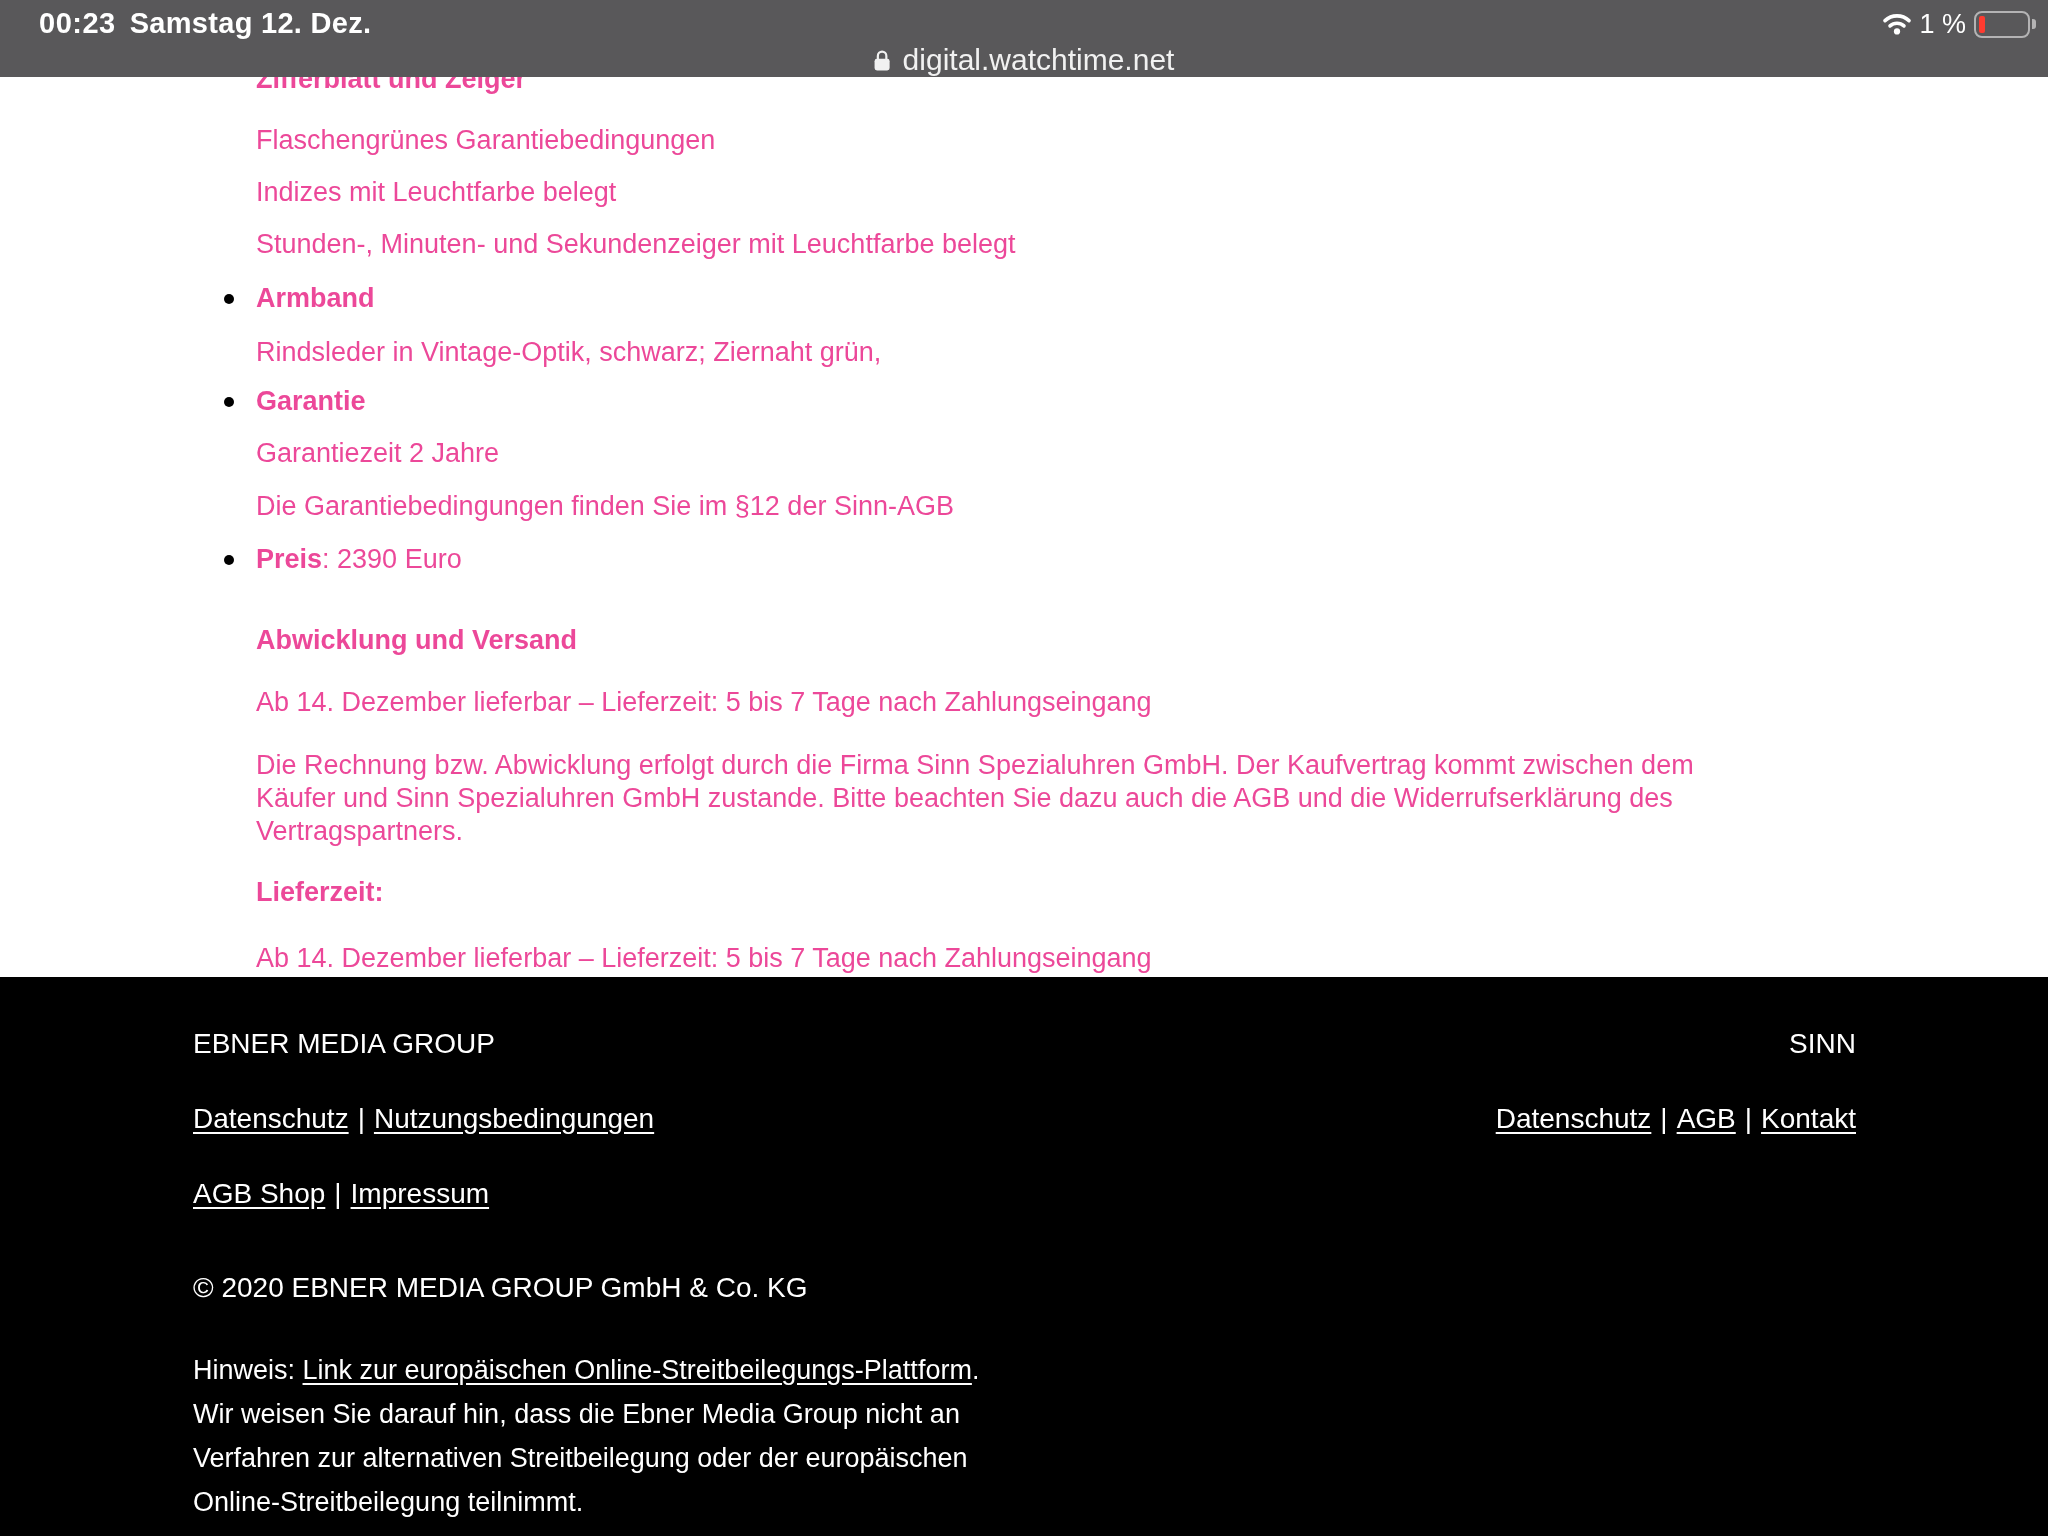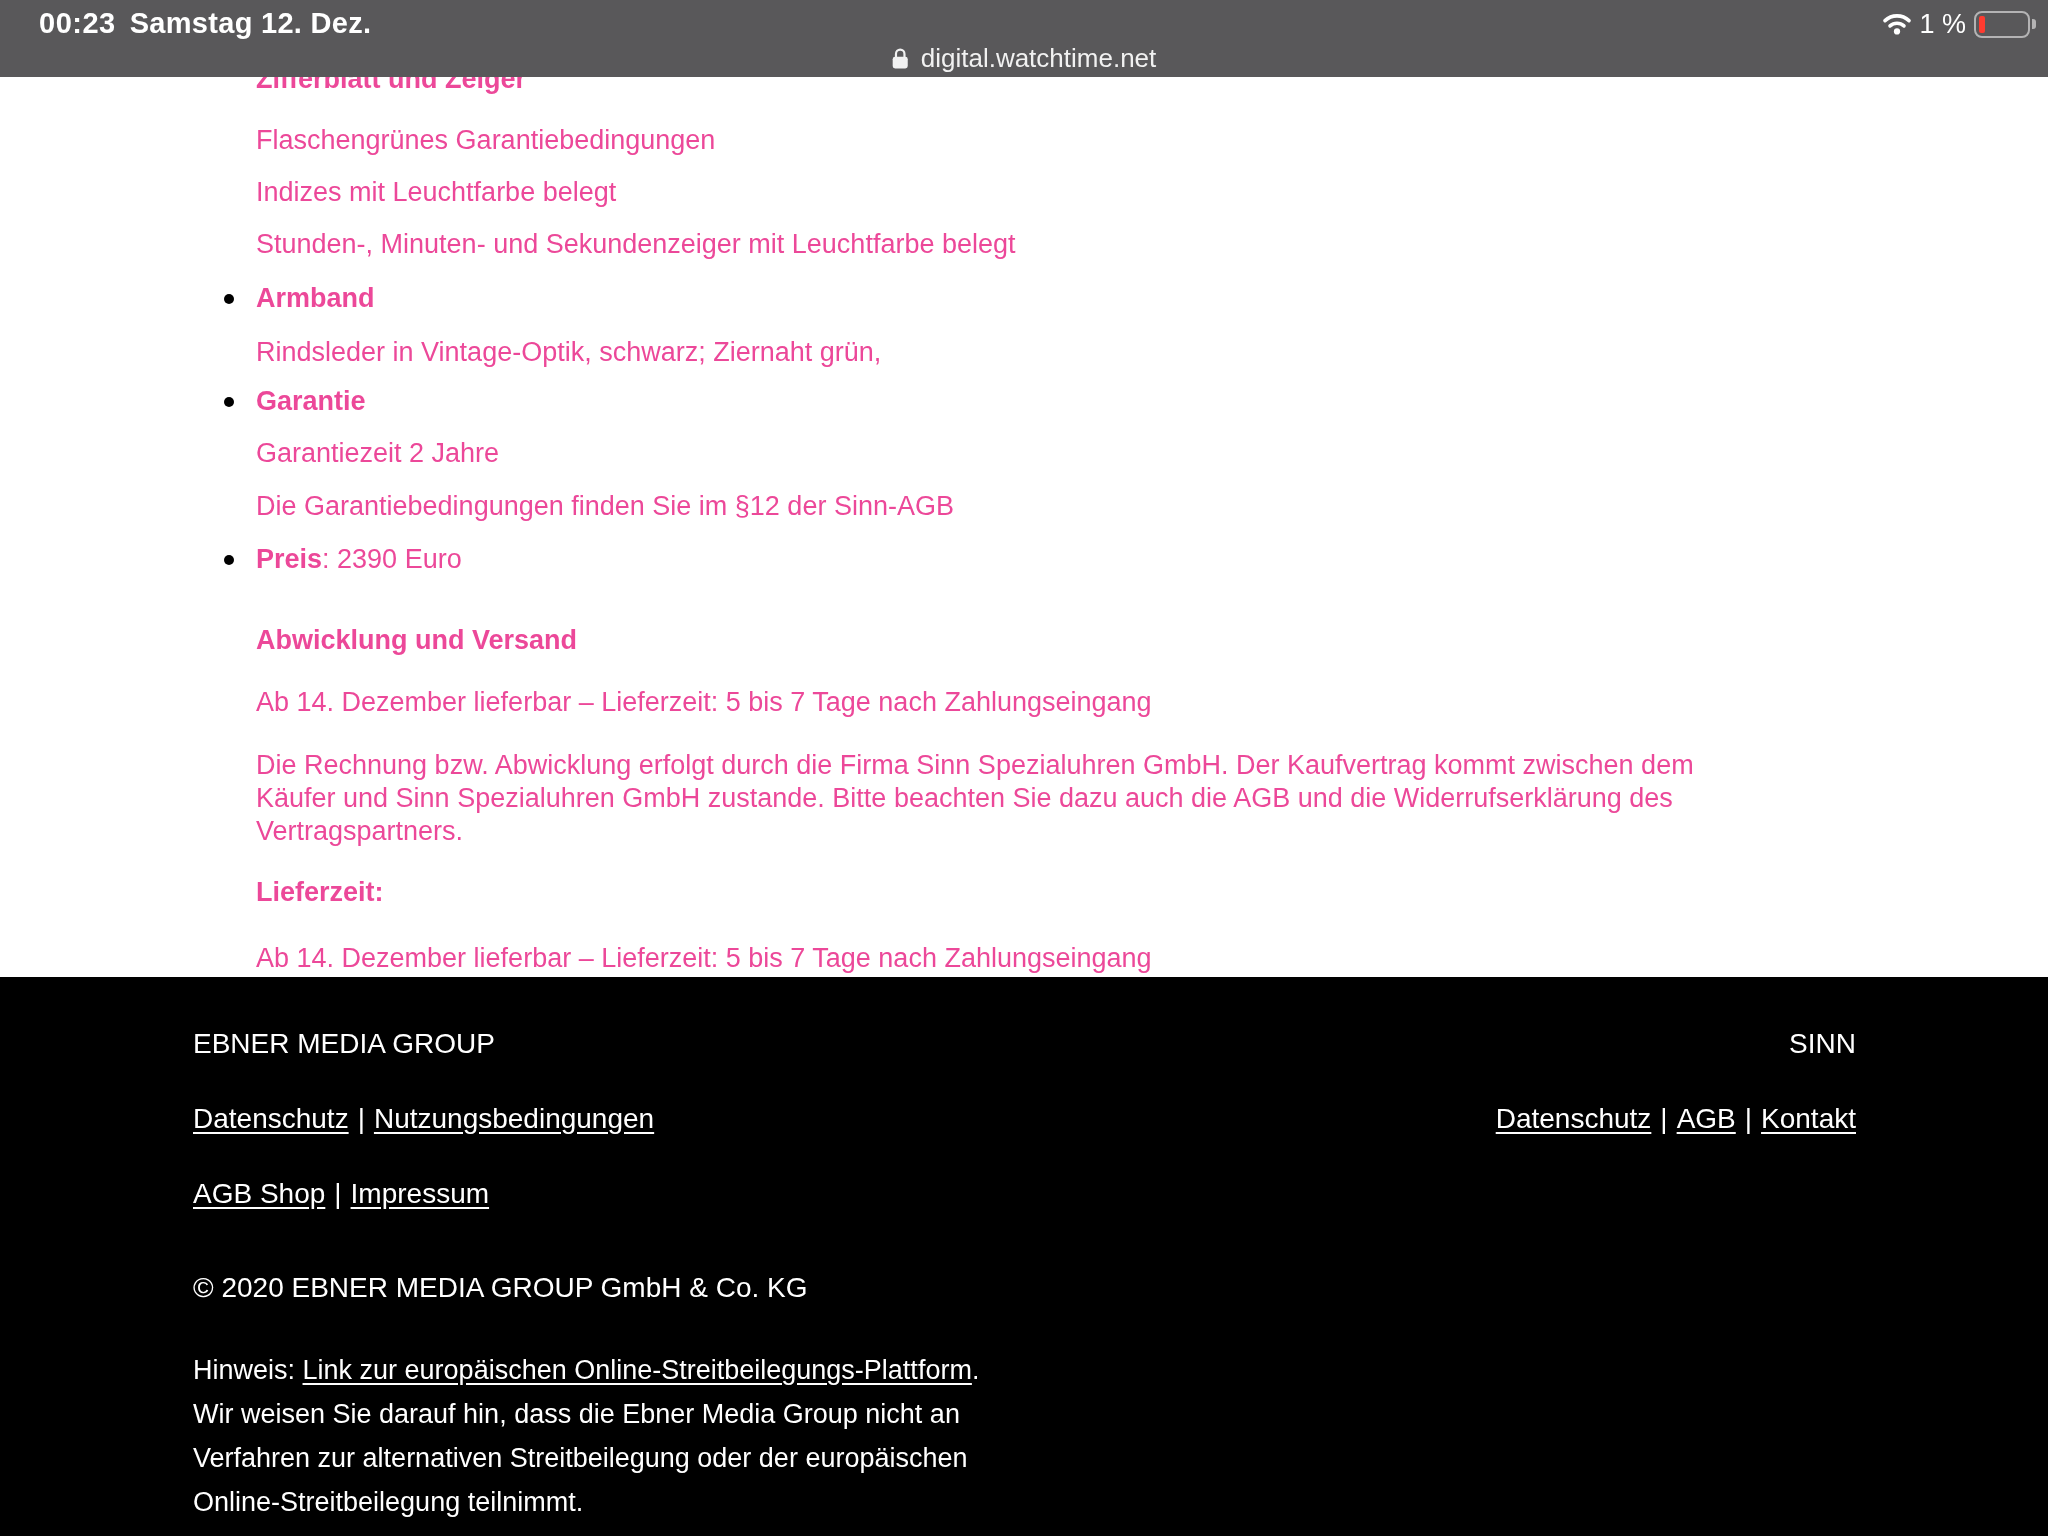--- a/index.html
+++ b/index.html
@@ -17,21 +17,21 @@
               display:flex; align-items:center; color:#ffffff; }
   .wifi { width:32px; height:24px; display:block; }
   .batt-pct { font-size:27px; font-weight:400; margin:0 8px 0 6px; white-space:nowrap; }
   .battery { position:relative; width:56px; height:27px;
              border:2px solid rgba(255,255,255,.55); border-radius:8px; }
   .battery .fill { position:absolute; left:3px; top:3px; width:6px; height:17px;
                    background:#ff3b30; border-radius:2px; }
   .batt-nub { width:4px; height:10px; background:rgba(255,255,255,.55);
               border-radius:0 3px 3px 0; margin-left:2px; }
   .sb-url { position:absolute; left:50%; transform:translateX(-50%); top:43px;
-            display:flex; align-items:center; color:#f1f1f1; font-size:26px; }
+            display:flex; align-items:center; color:#f1f1f1; font-size:30px; }
   .lock { width:17px; height:23px; margin-right:12px; display:block; }
 
   
   .content { position:absolute; left:256px; top:0; width:1500px; color:#ec4899;
              font-size:27px; line-height:33px; }
   .content > div { white-space:nowrap; }
   .li-title { position:relative; font-weight:700; }
   .bullet { position:absolute; left:-32px; top:12px; width:10px; height:10px;
             border-radius:50%; background:#000; }
   .pt63 { padding-top:63px; } 

